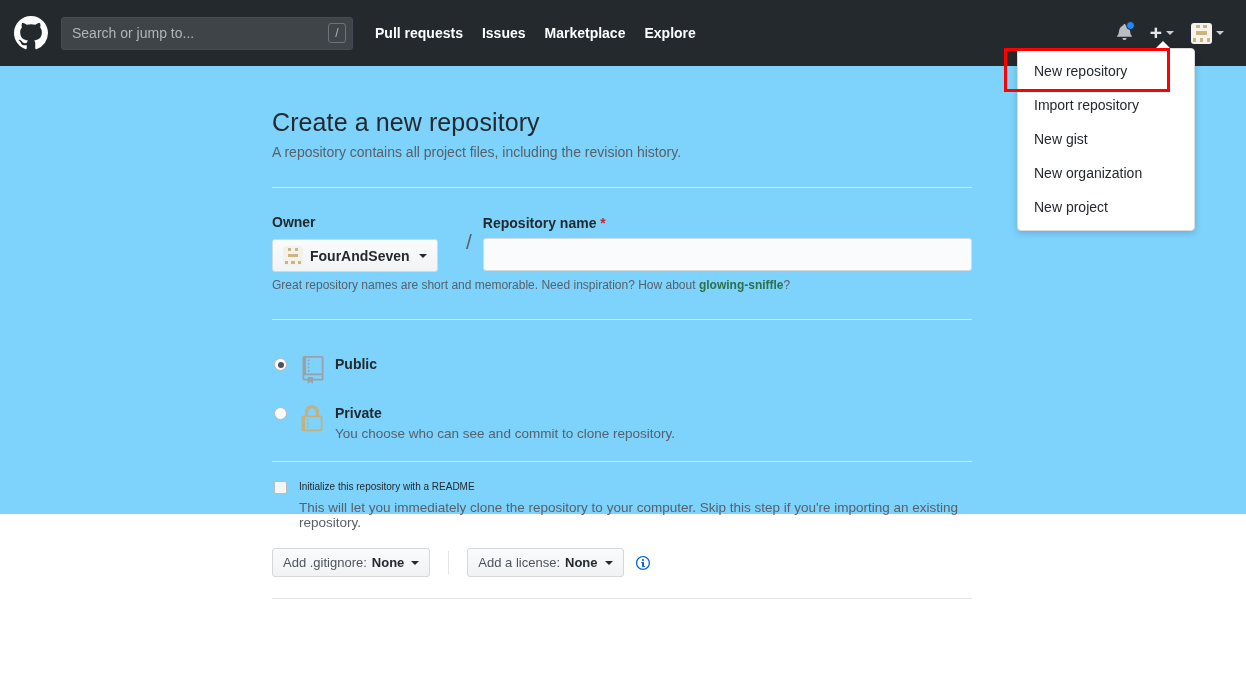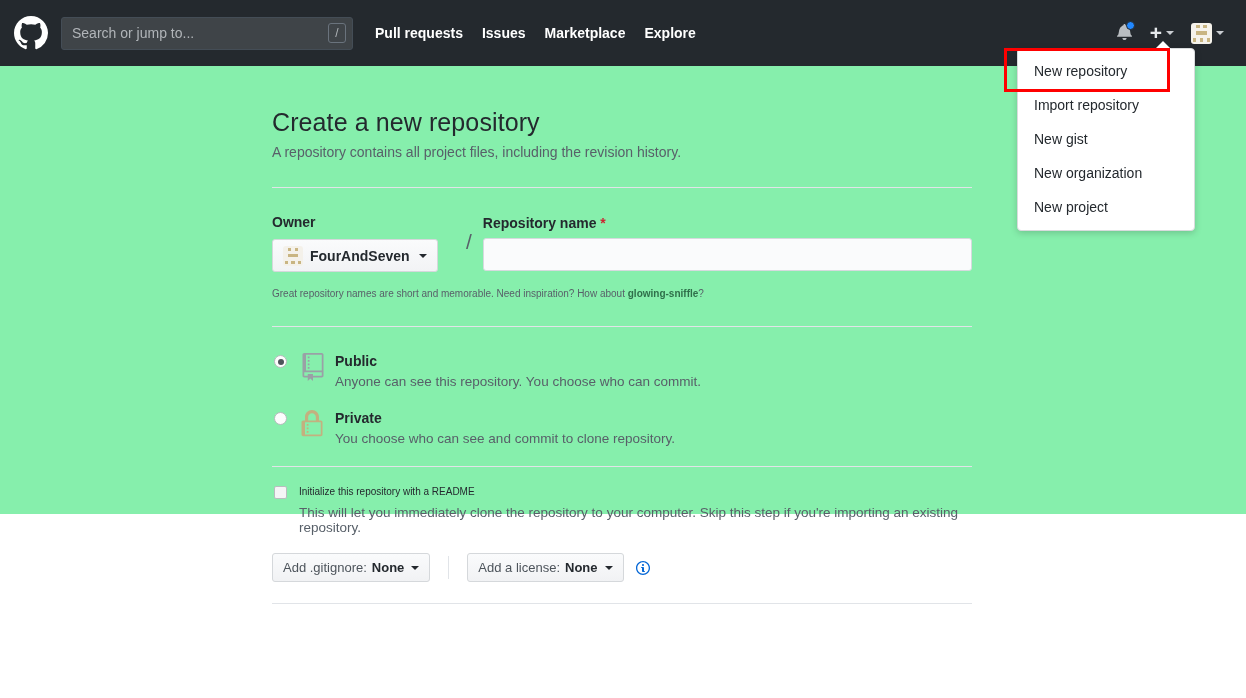--- a/index.html
+++ b/index.html
@@ -142,21 +142,21 @@
     top: 48px;
     width: 166px;
     height: 44px;
     border: 3px solid #ff0000;
     z-index: 20;
     pointer-events: none;
     background: transparent;
   }
 
   
-  .page { position: relative; background: #86efac; height: 448px; }
+  .page { position: relative; background: #7dd3fc; height: 448px; }
   .container { position: absolute; left: 272px; top: 0; width: 700px; }
 
   .page-title {
     font-size: 25px;
     font-weight: normal;
     color: #24292e;
     margin: 0;
     padding-top: 42px;
     letter-spacing: 0.1px;
   }
@@ -226,44 +226,44 @@
     border: 1px solid #d6dade;
     border-radius: 3px;
     background: #fafbfc;
     font-size: 14px;
     padding: 0 9px;
     outline: none;
     color: #24292e;
     font-family: "Liberation Sans", sans-serif;
   }
   .hint {
-    font-size: 10px;
+    font-size: 12px;
     color: #586069;
-    margin-top: 16px;
+    margin-top: 6px;
   }
   .hint b { color: #2f6f4a; font-weight: bold; }
 
   .desc-block { margin-top: 21px; }
   .desc-label-opt { font-weight: normal; color: #586069; font-size: 13px; }
   .desc-input {
     width: 100%;
     height: 31px;
     border: 1px solid #d6dade;
     border-radius: 3px;
     background: #fafbfc;
     font-size: 14px;
     padding: 0 9px;
     outline: none;
     margin-top: 7px;
     font-family: "Liberation Sans", sans-serif;
   }
 
   .rule2 { height: 1px; background: #e1e4e8; margin-top: 27px; }
 
-  .visibility { margin-top: 25px; }
+  .visibility { margin-top: 35px; }
   .vis-row { display: flex; align-items: flex-start; margin-bottom: 20px; }
   .radio {
     width: 13px; height: 13px;
     border-radius: 50%;
     border: 1px solid #b6b9bc;
     background: #fdfdfd;
     margin: 3px 13px 0 2px;
     flex: 0 0 auto;
     position: relative;
     cursor: pointer;
@@ -464,21 +464,20 @@
 
       <div class="vis-row">
         <span class="radio checked"></span>
         <span class="vis-icon">
           <svg width="26" height="28" viewBox="0 0 12 16" aria-hidden="true">
             <path fill="#9aa0a6" d="M4 9H3V8h1v1zm0-3H3v1h1V6zm0-2H3v1h1V4zm0-2H3v1h1V2zm8-1v12c0 .55-.45 1-1 1H6v2l-1.5-1.5L3 16v-2H1c-.55 0-1-.45-1-1V1c0-.55.45-1 1-1h10c.55 0 1 .45 1 1zm-1 10H1v2h2v-1h3v1h5v-2zm0-10H2v9h9V1z"></path>
           </svg>
         </span>
         <span class="vis-text">
           <span class="vis-title">Public</span>
-          <div class="vis-desc">Anyone can see this repository. You choose who can commit.</div>
         </span>
       </div>
 
       <div class="vis-row">
         <span class="radio"></span>
         <span class="vis-icon">
           <svg width="24" height="28" viewBox="0 0 12 16" aria-hidden="true">
             <path fill="#c3b17f" d="M4 13H3v-1h1v1zm8-6v7c0 .55-.45 1-1 1H1c-.55 0-1-.45-1-1V7c0-.55.45-1 1-1h1V4c0-2.2 1.8-4 4-4s4 1.8 4 4v2h1c.55 0 1 .45 1 1zM3.8 6h4.4V4c0-1.21-.99-2.2-2.2-2.2-1.21 0-2.2.99-2.2 2.2v2zM11 7H2v7h9V7zM4 8H3v1h1V8zm0 2H3v1h1v-1z"></path>
           </svg>
         </span>

